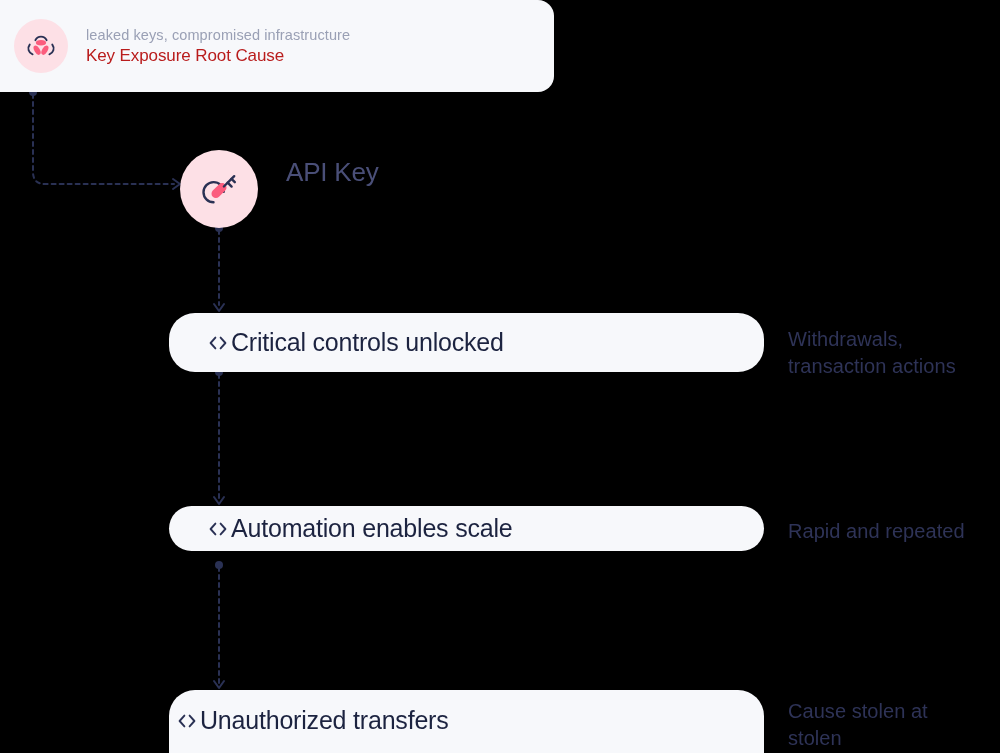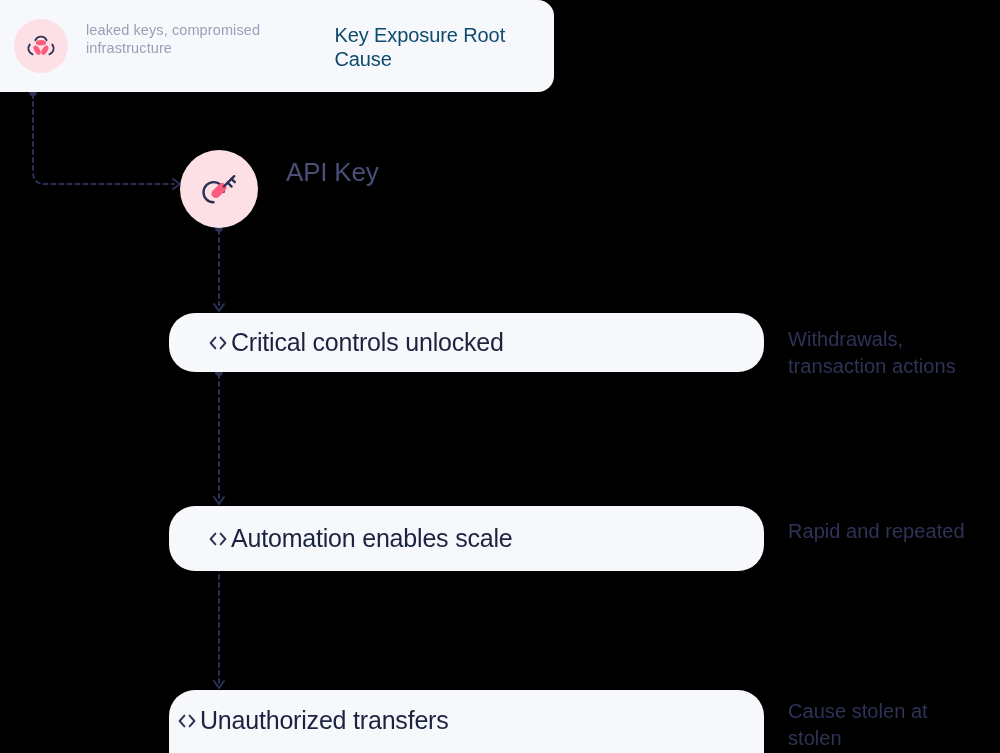--- a/index.html
+++ b/index.html
@@ -51,31 +51,32 @@
     border-radius: 50%;
     background: #FDE0E6;
     flex: 0 0 auto;
     display: flex;
     align-items: center;
     justify-content: center;
   }
   .header-text {
     margin-left: 18px;
     display: flex;
+    flex-direction: column;
     justify-content: center;
   }
   .header-sub {
     font-size: 14.5px;
     color: #9AA0B5;
     line-height: 1.25;
     letter-spacing: 0.1px;
   }
   .header-title {
-    font-size: 20px;
-    color: #0c4a6e;
+    font-size: 17px;
+    color: #b91c1c;
     line-height: 1.2;
     margin-top: 2px;
     letter-spacing: -0.1px;
   }
 
   
   .key-node {
     position: absolute;
     left: 180px;
     top: 150px;
@@ -104,21 +105,21 @@
     left: 169px;
     width: 595px;
     background: #F7F8FB;
     border-radius: 26px;
     display: flex;
     align-items: center;
     box-sizing: border-box;
     padding-left: 38px;
   }
   #step-card-1 { top: 313px; height: 59px; }
-  #step-card-2 { top: 506px; height: 65px; }
+  #step-card-2 { top: 506px; height: 45px; }
   #step-card-3 { top: 690px; height: 63px; border-bottom-left-radius: 0; border-bottom-right-radius: 0; padding-left: 7px; }
   #step-card-3 .step-row { margin-top: -2px; }
 
   .step-row {
     display: flex;
     align-items: center;
   }
   .code-icon {
     color: #2A3154;
     font-size: 20px;

